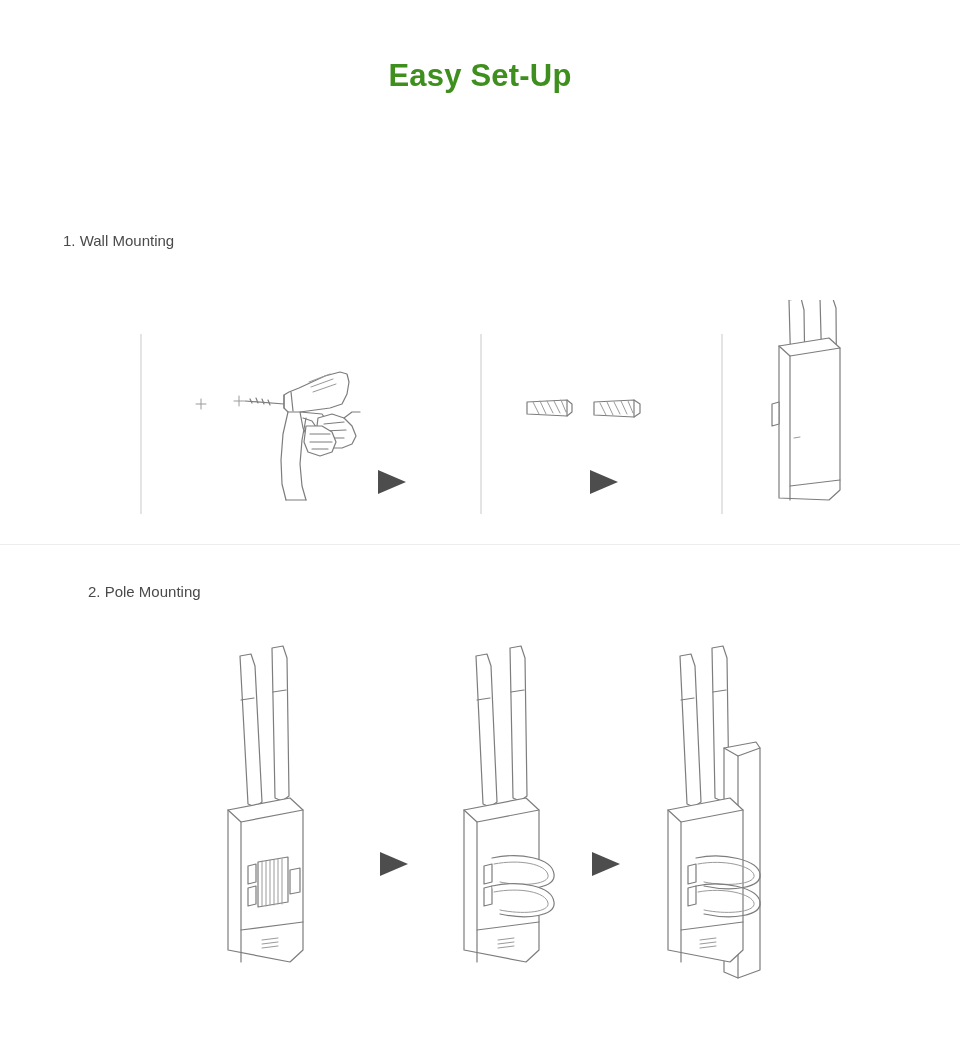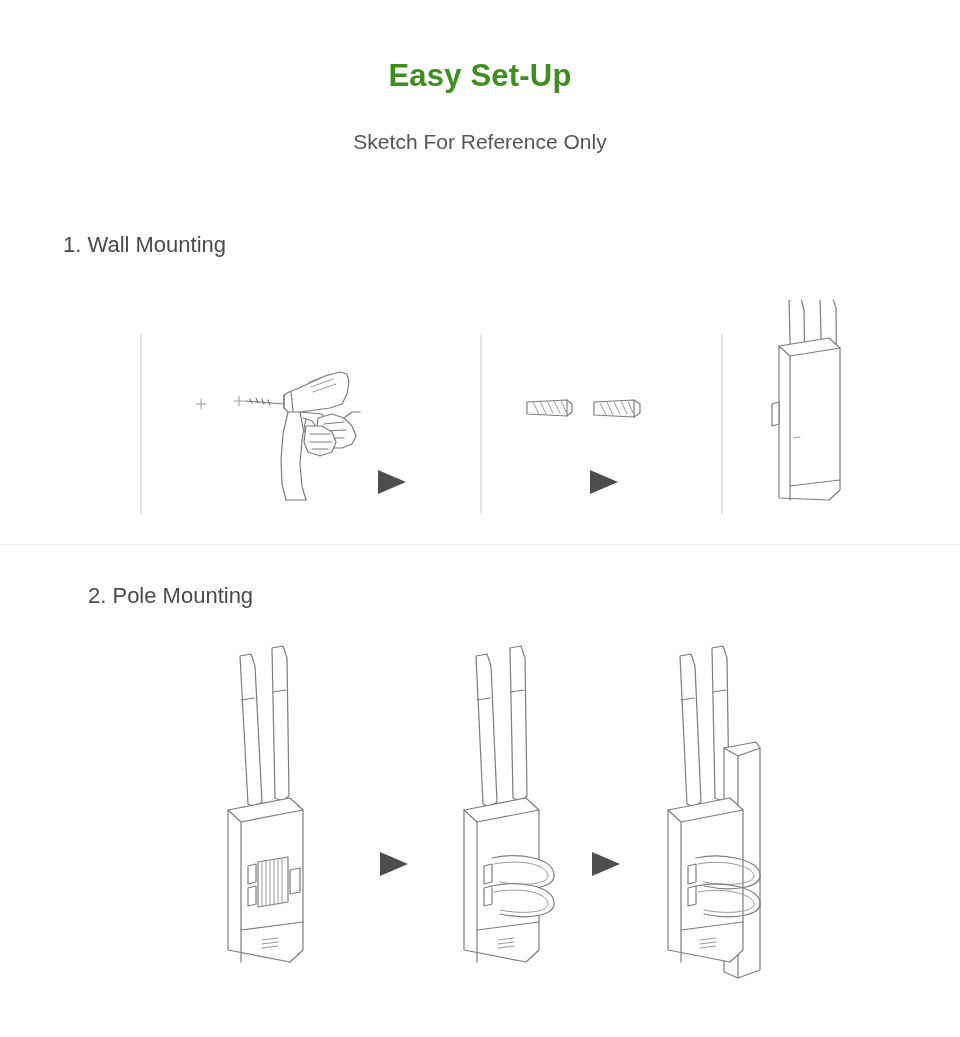--- a/index.html
+++ b/index.html
@@ -36,21 +36,21 @@
     top: 130px;
     left: 0;
     width: 960px;
     text-align: center;
     font-size: 21px;
     color: #555555;
     font-weight: normal;
   }
   .section-label {
     position: absolute;
-    font-size: 22px;
+    font-size: 15px;
     color: #4a4a4a;
     font-weight: normal;
   }
   #label-wall { top: 232px; left: 63px; }
   #label-pole { top: 583px; left: 63px; margin-left: 25px; }
 
   .divider {
     position: absolute;
     left: 0;
     top: 544px;
@@ -91,21 +91,20 @@
     fill: #4d4d4d;
   }
   .fillwhite { fill: #ffffff; }
 </style>
 </head>
 <body>
 
 <div class="page">
 
   <div class="title">Easy Set-Up</div>
-  <div class="subtitle">Sketch For Reference Only</div>
 
   <div class="section-label" id="label-wall">1. Wall Mounting</div>
 
   <div class="stage" id="stage-wall">
     <svg width="960" height="240" viewBox="0 0 960 240">
 
       <line class="sep" x1="141" y1="34" x2="141" y2="214"></line>
       <line class="sep" x1="481" y1="34" x2="481" y2="214"></line>
       <line class="sep" x1="722" y1="34" x2="722" y2="214"></line>
 

